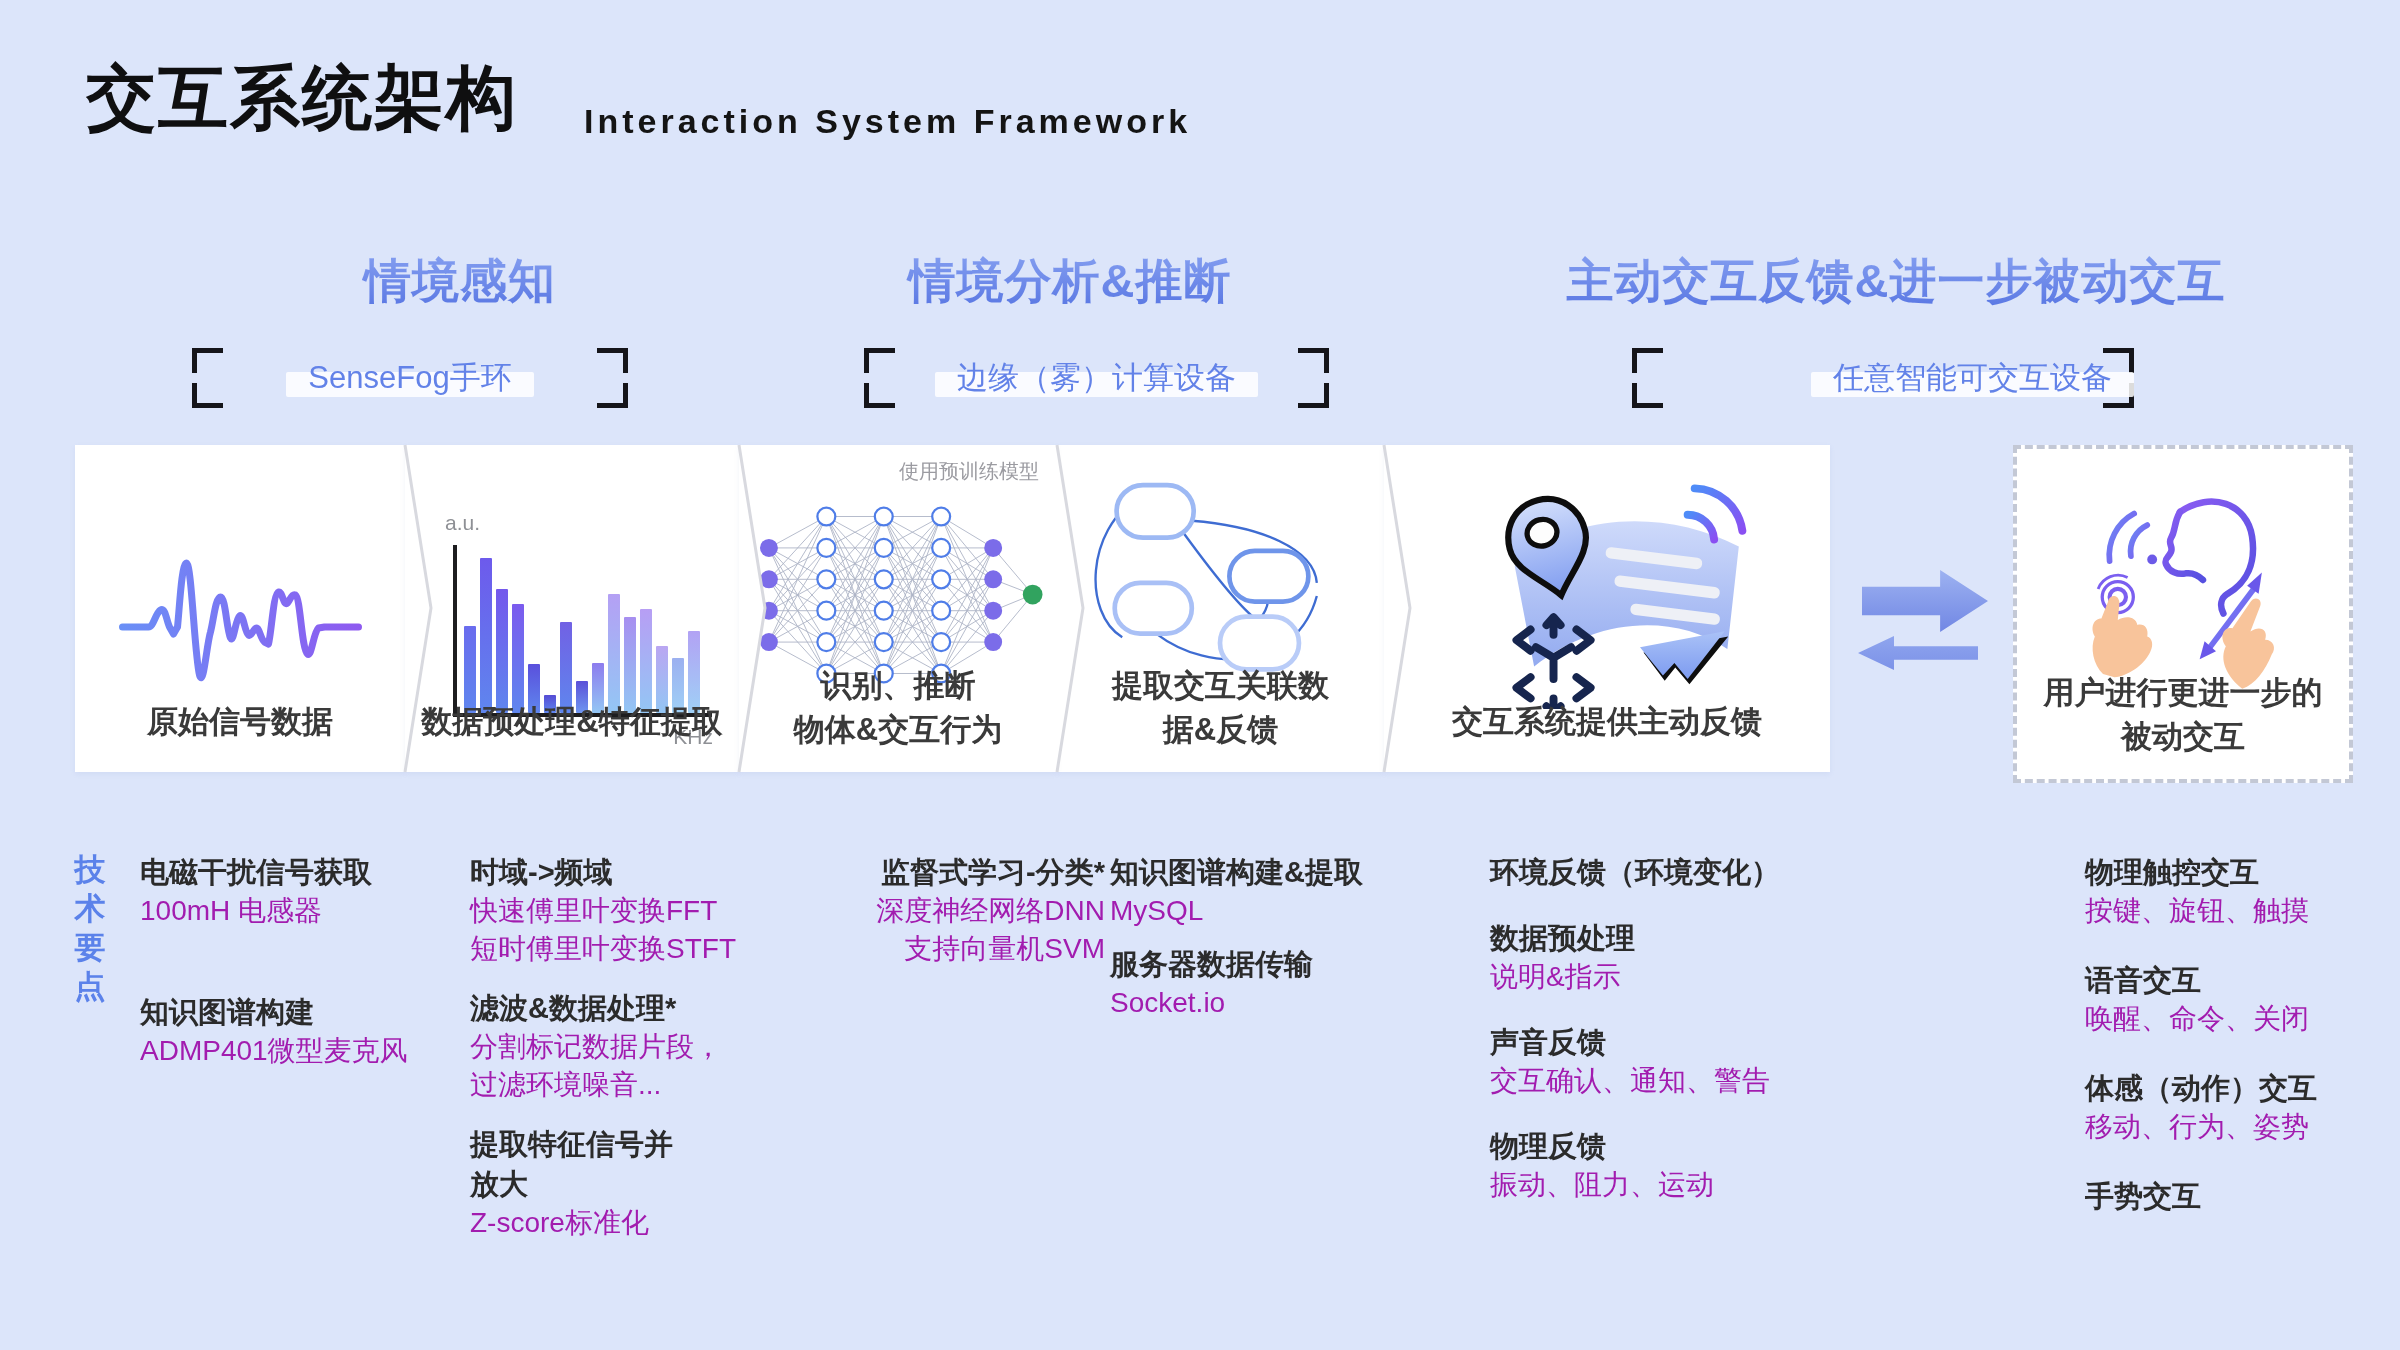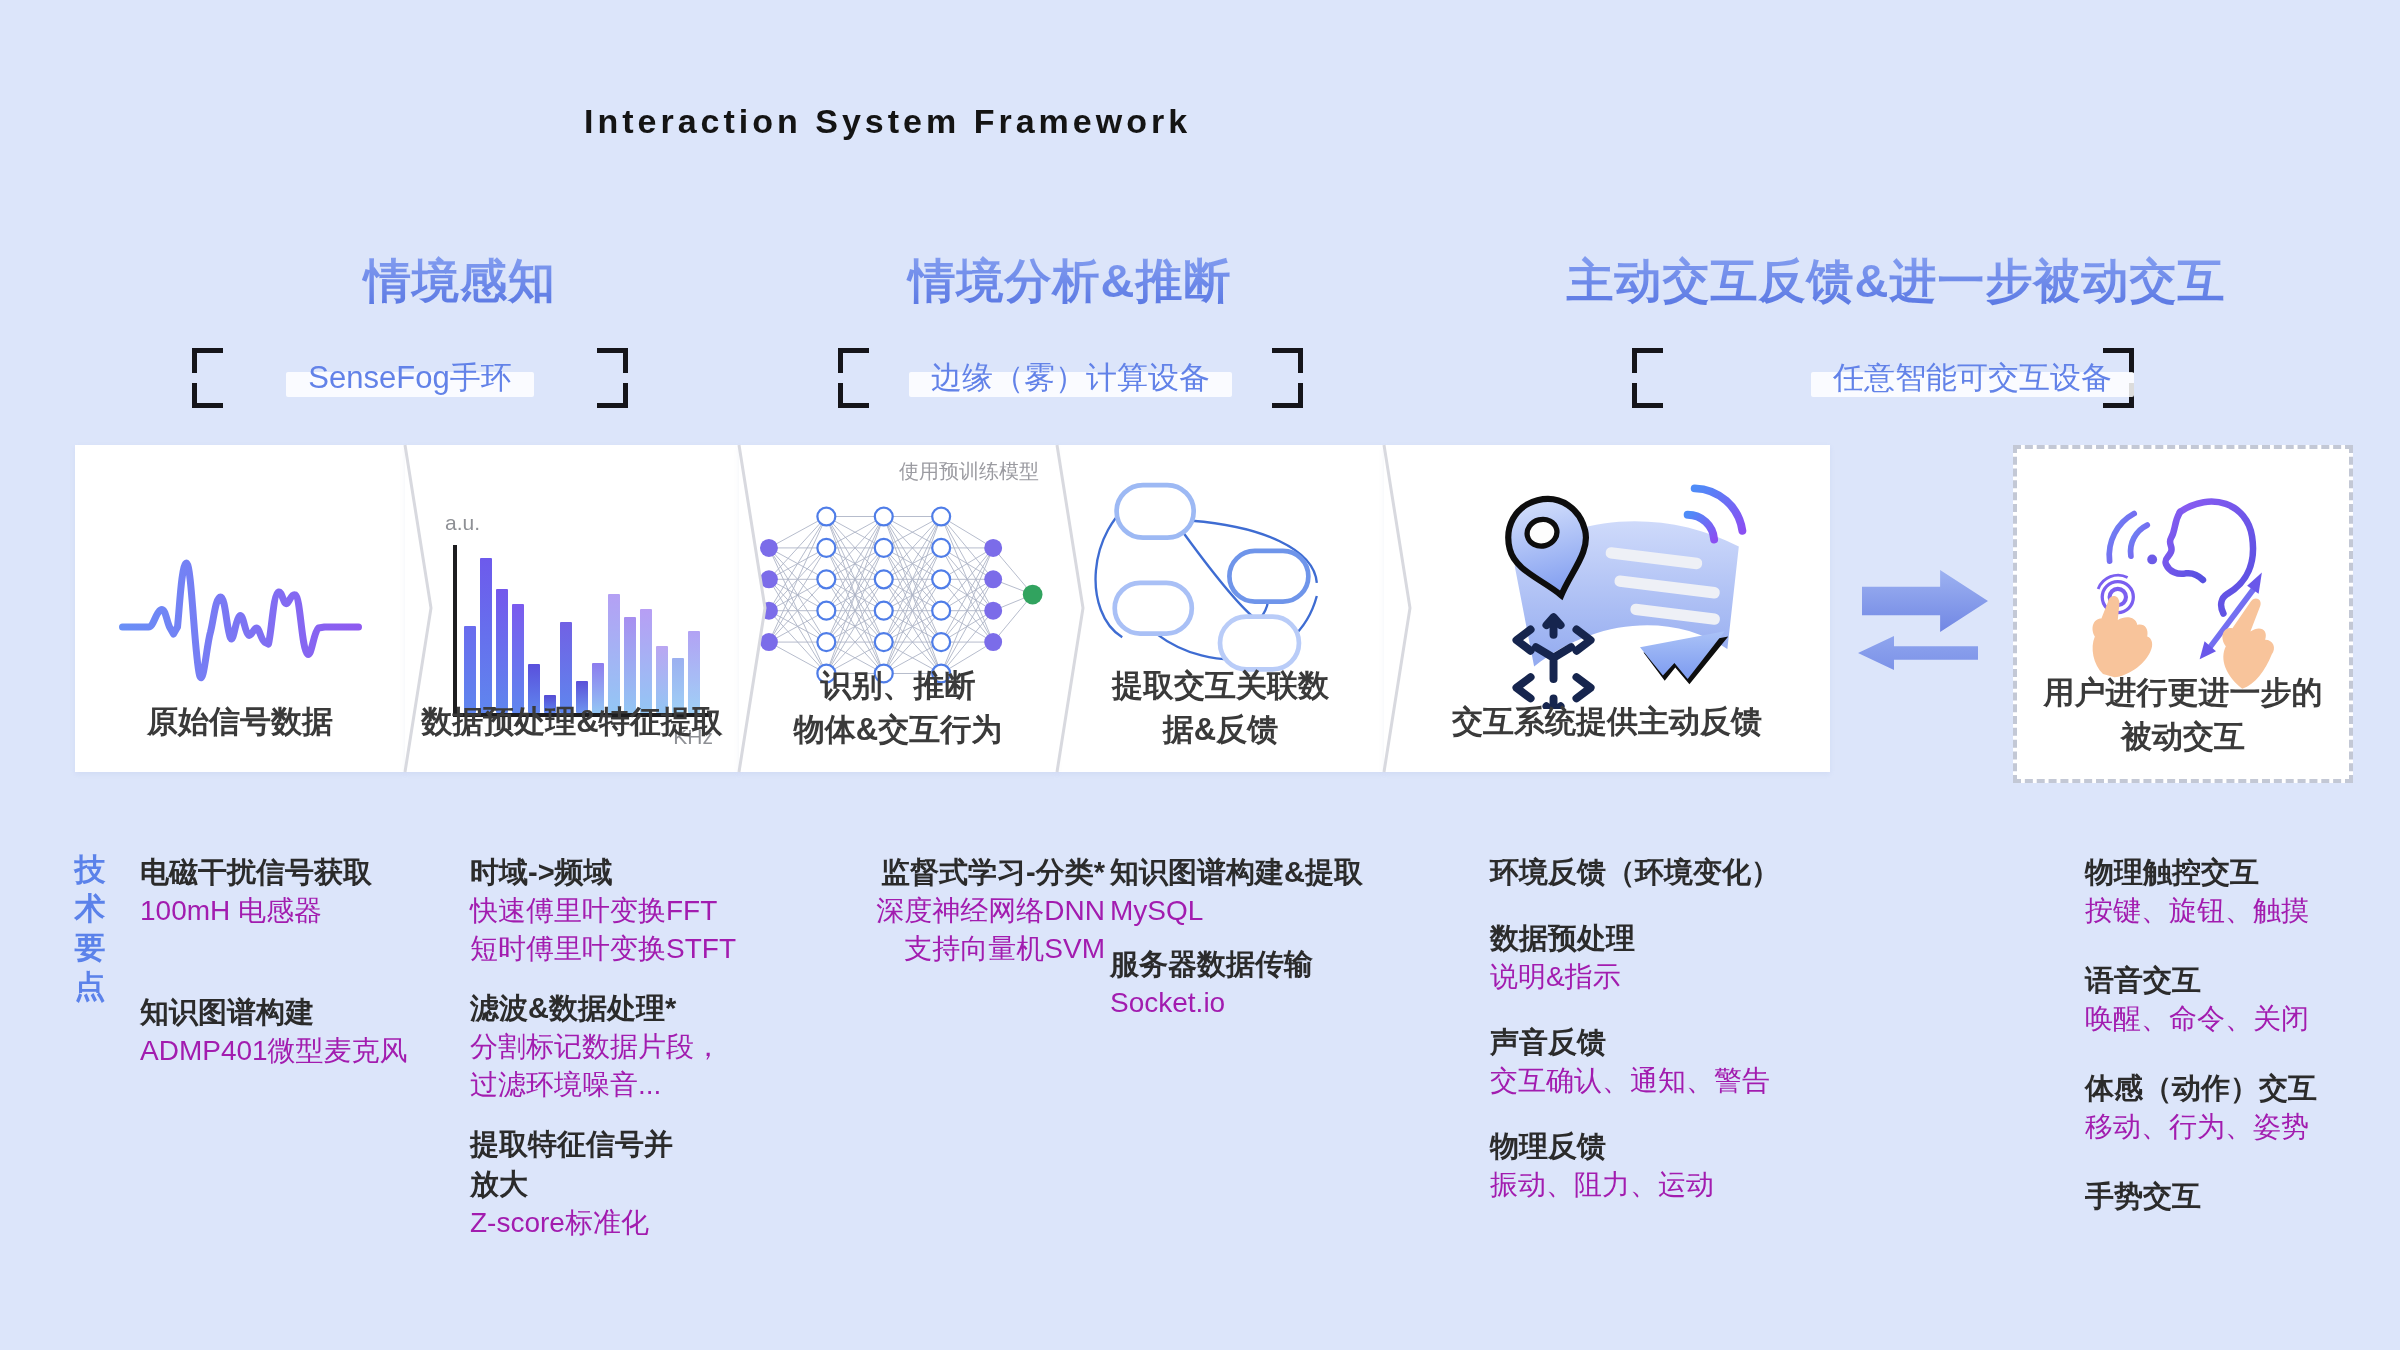--- a/index.html
+++ b/index.html
@@ -19,21 +19,21 @@
     letter-spacing:1px;
     background:linear-gradient(180deg,#87a1f1,#5674e2);
     -webkit-background-clip:text; background-clip:text; color:transparent;}
   .ph-1{left:180px; width:560px;}
   .ph-2{left:790px; width:560px;}
   .ph-3{left:1556px; width:680px;}
   
   .bracket-group{position:absolute; top:348px; height:60px; display:flex;
     align-items:center; justify-content:center;}
   .bg-1{left:192px; width:436px;}
-  .bg-2{left:838px; width:465px;}
+  .bg-2{left:864px; width:465px;}
   .bg-3{left:1632px; width:502px;justify-content:flex-end;}
   .bk{position:absolute; width:26px; height:20px; border:0 solid #15151a;}
   .bk.tl{left:0; top:0; border-left-width:5px; border-top-width:5px;}
   .bk.bl{left:0; bottom:0; border-left-width:5px; border-bottom-width:5px;}
   .bk.tr{right:0; top:0; border-right-width:5px; border-top-width:5px;}
   .bk.br{right:0; bottom:0; border-right-width:5px; border-bottom-width:5px;}
   .device-label{position:relative; display:inline-block; padding:0 22px; font-size:31px;
     color:#6282e8; z-index:0; line-height:40px;}
   .device-label::after{content:''; position:absolute; left:0; right:0; bottom:1px; height:25px;
     background:rgba(255,255,255,.85); border-radius:2px; z-index:-1;}
@@ -94,20 +94,21 @@
   .tc-6 .tech-item{margin-bottom:30px;}
   .tc-6 .tech-item:last-child{margin-top:16px;}
   .tech-title{font-size:29px; font-weight:700; color:#2b2b2b; line-height:40px;}
   .tech-line{font-size:28px; color:#a21caf; line-height:38px;}
 </style>
 </head>
 <body>
 
 <div class="stage">
 
+  <div class="title-zh">交互系统架构</div>
   <div class="title-en">Interaction System Framework</div>
 
   <div class="phase-header ph-1">情境感知</div>
   <div class="phase-header ph-2">情境分析&amp;推断</div>
   <div class="phase-header ph-3">主动交互反馈&amp;进一步被动交互</div>
 
   <div class="bracket-group bg-1">
     <span class="bk tl"></span>
     <span class="bk bl"></span>
     <span class="bk tr"></span>

